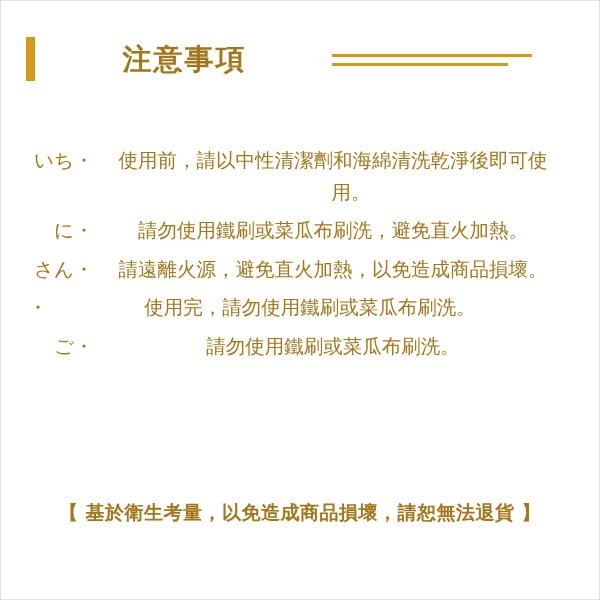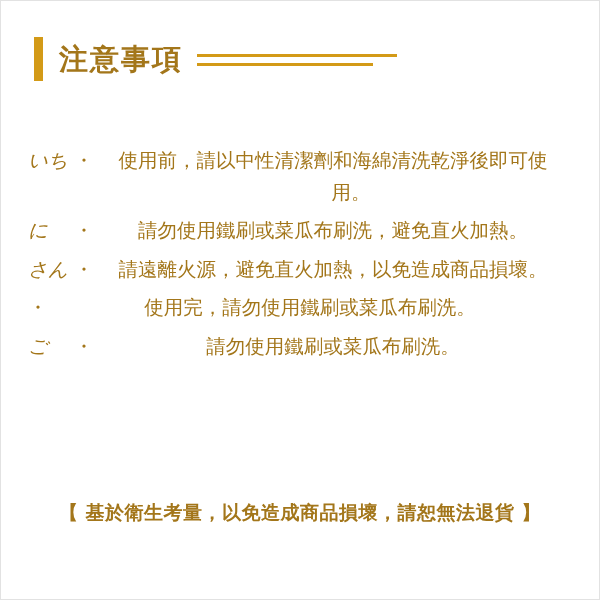--- a/index.html
+++ b/index.html
@@ -30,26 +30,27 @@
     width: 600px;
     height: 600px;
     box-sizing: border-box;
     border: 1px solid #e2e2e2;
     pointer-events: none;
   }
 
   
   .header {
     position: absolute;
-    left: 12px;
+    left: 4px;
     top: 34px;
     width: 528px;
     height: 50px;
     display: flex;
     align-items: center;
+    justify-content: space-between;
   }
 
   .header-bar {
     width: 9px;
     height: 44px;
     background: #d39a17;
     margin-left: 22px;
     flex: 0 0 auto;
   }
 
@@ -97,23 +98,22 @@
     align-items: flex-start;
     color: #a3761a;
     font-size: 19.5px;
     line-height: 1.62;
     margin-bottom: 7px;
   }
 
   .item-marker {
     flex: 0 0 auto;
     width: 46px;
-    text-align: left;
+    text-align: right;
     white-space: nowrap;
-    font-style: italic;
   }
 
   .item-bullet {
     flex: 0 0 auto;
     width: 16px;
     text-align: center;
   }
 
   .item-text {
     flex: 1 1 auto;

